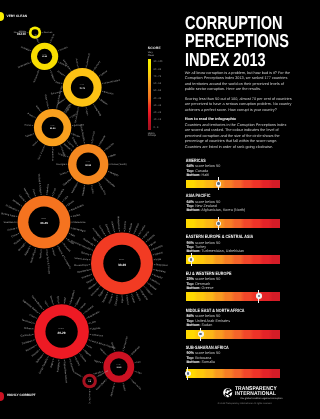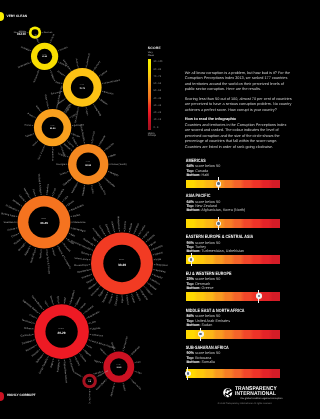--- a/index.html
+++ b/index.html
@@ -490,20 +490,25 @@
 <div class="ltick" style="top:36.6px">60 - 69</div>
 <div class="ltick" style="top:43.8px">50 - 59</div>
 <div class="ltick" style="top:51.1px">40 - 49</div>
 <div class="ltick" style="top:58.4px">30 - 39</div>
 <div class="ltick" style="top:65.6px">20 - 29</div>
 <div class="ltick" style="top:72.9px">10 - 19</div>
 <div class="ltick" style="top:80.1px">0 - 9</div>
  <div class="lbot"><span>Highly</span><br><span>Corrupt</span></div>
 </div>
 <div id="right">
+ <div id="titleblock">
+        <div class="tl">CORRUPTION</div>
+        <div class="tl">PERCEPTIONS</div>
+        <div class="tl">INDEX 2013</div>
+      </div>
  <div id="intro">
   <p>We all know corruption is a problem, but how bad is it? For the Corruption Perceptions Index 2013, we ranked 177 countries and territories around the world on their perceived levels of public sector corruption. Here are the results.</p>
   <p>Scoring less than 50 out of 100, almost 70 per cent of countries are perceived to have a serious corruption problem. No country achieves a perfect score. How corrupt is your country?</p>
  </div>
  <div id="howto">
   <div class="ht">How to read the infographic</div>
   <p>Countries and territories in the Corruption Perceptions Index are scored and ranked. The colour indicates the level of perceived corruption and the size of the circle shows the percentage of countries that fall within the score range. Countries are listed in order of rank going clockwise.</p>
  </div>
 <div class="region" style="top:159.0px">
  <div class="rname">AMERICAS</div>

